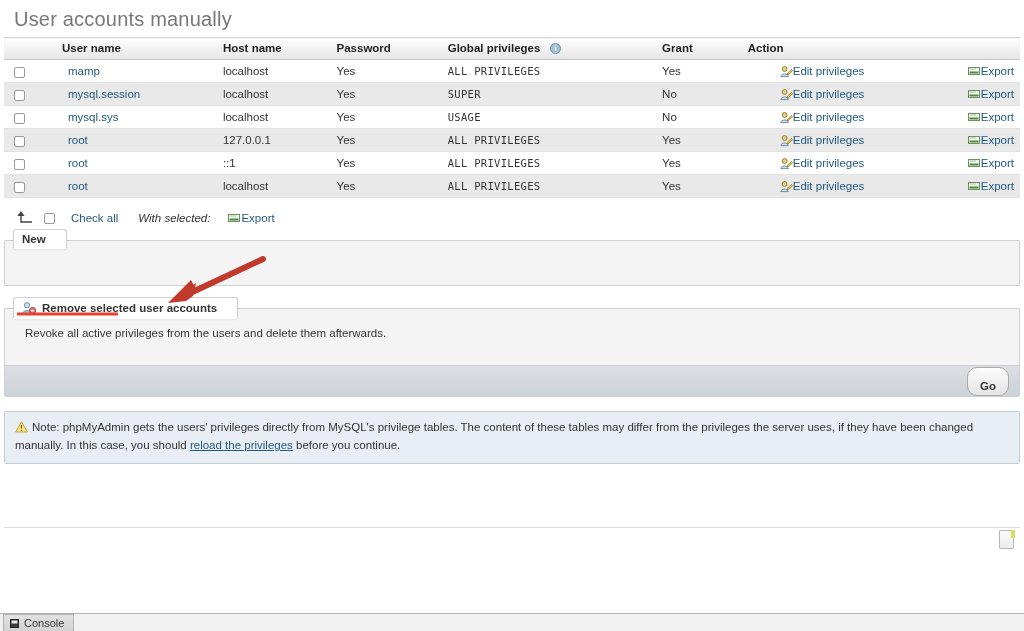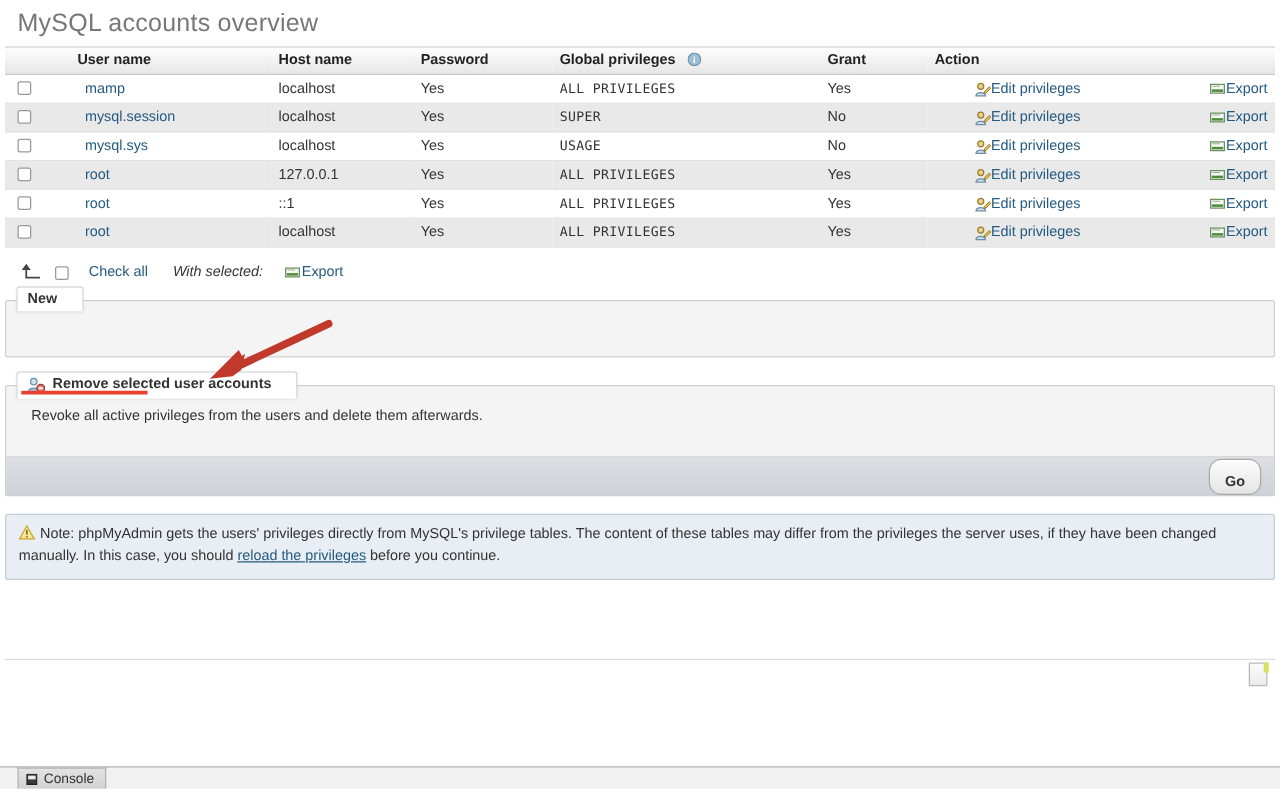--- a/index.html
+++ b/index.html
@@ -115,20 +115,21 @@
     left: 8px;
     background: #ffffff;
     border: 1px solid #cfcfcf;
     border-bottom: 1px solid #ffffff;
     border-radius: 3px 3px 0 0;
     padding: 3px 20px 3px 8px;
     font-size: 11.5px;
     font-weight: bold;
     color: #333333;
     display: flex;
+    align-items: center;
     gap: 6px;
     box-shadow: 0 1px 2px rgba(0,0,0,0.06);
   }
   .fieldset-legend.plain { font-weight: bold; }
 
   #new-fieldset { height: 44px; }
   #new-fieldset .fieldset-body {
     padding: 22px 0 0 18px;
   }
 
@@ -206,21 +207,21 @@
     position: absolute;
     left: 0;
     bottom: 0;
     width: 1024px;
     height: 17px;
     border-top: 1px solid #b5b5b5;
     background: #f1f1f1;
   }
   .console-tab {
     position: absolute;
-    left: 14px;
+    left: 3px;
     bottom: 0;
     height: 16px;
     display: flex;
     align-items: center;
     gap: 5px;
     padding: 0 9px 0 6px;
     background: linear-gradient(to bottom, #e2e2e2 0%, #d2d2d2 100%);
     border: 1px solid #b0b0b0;
     border-bottom: none;
     font-size: 11px;
@@ -231,21 +232,21 @@
   .annotation-layer {
     position: absolute;
     left: 0; top: 0;
     width: 1024px; height: 631px;
     pointer-events: none;
   }
 </style>
 </head>
 <body>
 
-<div class="page-title">MySQL accounts overview</div>
+<div class="page-title">User accounts manually</div>
 
 <table class="users-table">
   <thead>
     <tr>
       <th class="col-check"></th>
       <th class="col-user">User name</th>
       <th class="col-host">Host name</th>
       <th class="col-pass">Password</th>
       <th class="col-priv">
         <span>Global privileges</span>

